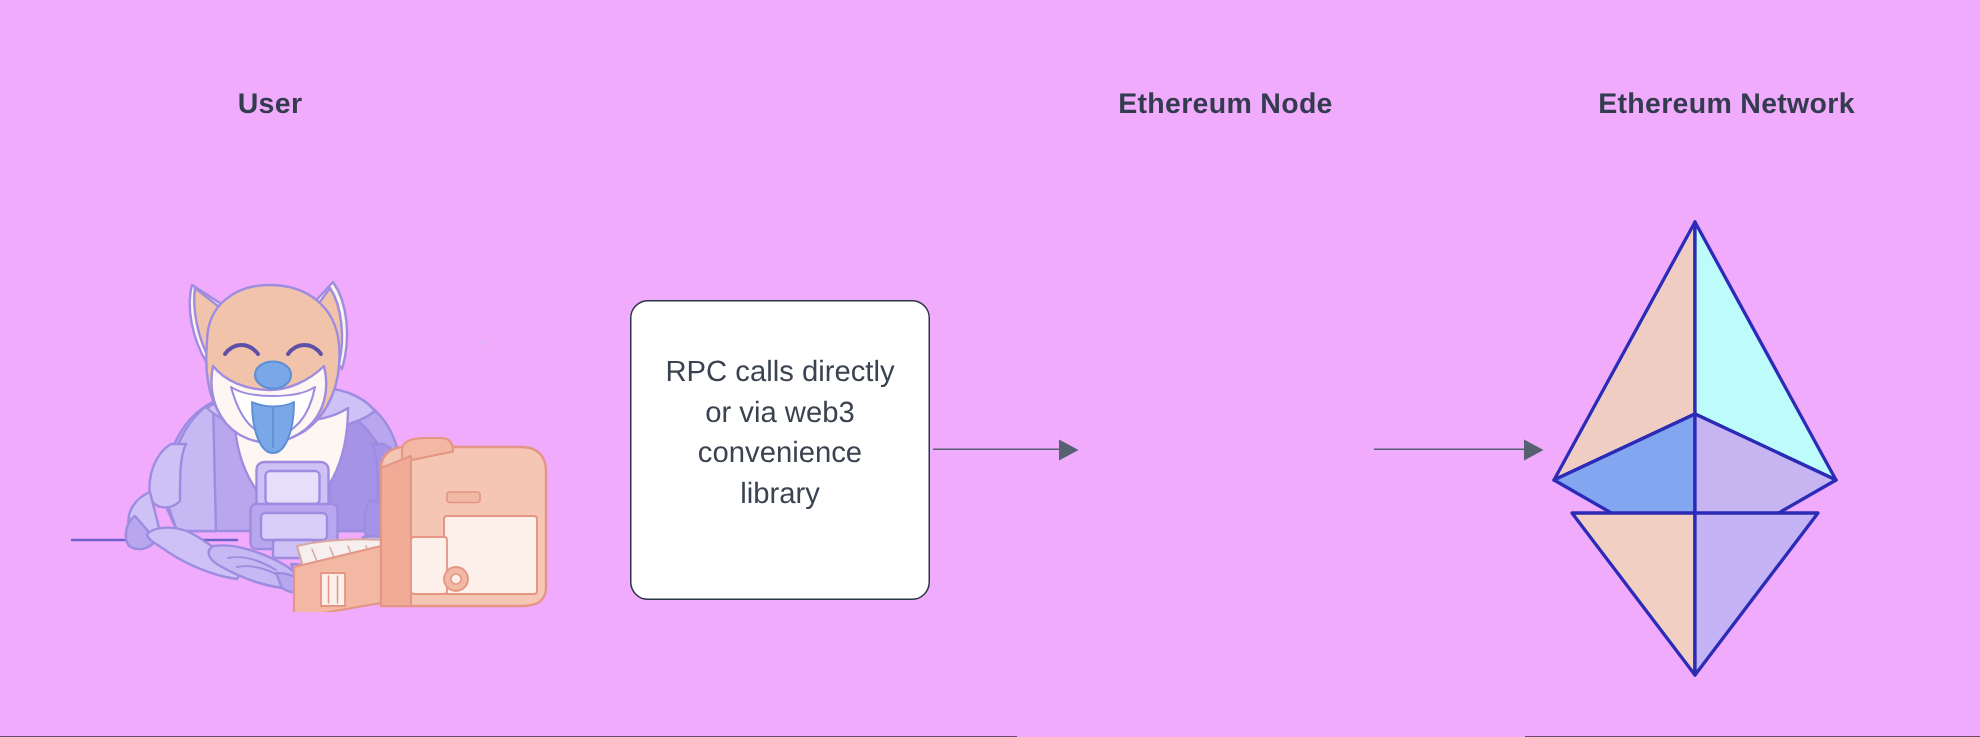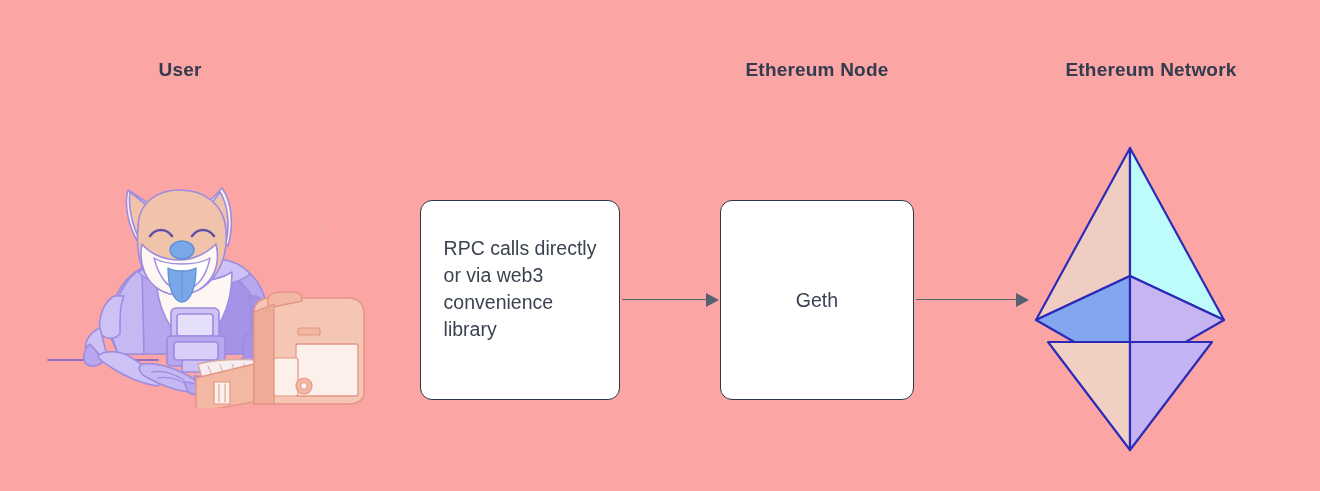--- a/index.html
+++ b/index.html
@@ -5,21 +5,21 @@
 <style>
   html, body {
     margin: 0;
     padding: 0;
     background: #000000;
   }
   #canvas {
     position: relative;
     width: 1320px;
     height: 491px;
-    background: #fca5a5;
+    background: #f0abfc;
     overflow: hidden;
     font-family: "Liberation Sans", sans-serif;
   }
 
   
   .col-heading {
     position: absolute;
     text-align: center;
     font-family: "Liberation Sans", sans-serif;
     font-weight: bold;
@@ -43,20 +43,21 @@
     box-sizing: border-box;
     display: flex;
     align-items: center;
     justify-content: center;
   }
   .proc-label {
     font-family: "Liberation Sans", sans-serif;
     font-size: 19.5px;
     line-height: 27px;
     color: #3b4250;
+    text-align: center;
     white-space: pre-line;
     padding: 0 10px;
   }
   #box-ui   { left: 420px; top: 200px; width: 200px; height: 200px; }
   #box-ui .proc-label { transform: translateY(-11px); }
   #box-node { left: 720px; top: 200px; width: 194px; height: 200px; }
 
   
   .arrow-line {
     position: absolute;
@@ -203,23 +204,20 @@
   <div class="proc-box" id="box-ui">
     <div class="proc-label">RPC calls directly
 or via web3
 convenience
 library</div>
   </div>
 
   <div class="arrow-line" id="arrow1-line"></div>
   <div class="arrow-head" id="arrow1-head"></div>
 
-  <div class="proc-box" id="box-node">
-    <div class="proc-label">Geth</div>
-  </div>
 
   <div class="arrow-line" id="arrow2-line"></div>
   <div class="arrow-head" id="arrow2-head"></div>
 
   <div id="eth-logo">
     <svg viewBox="0 0 196 310" width="196" height="310" xmlns="http://www.w3.org/2000/svg">
       <g stroke="#2b2bb8" stroke-width="2.2" stroke-linejoin="round">
 
         <polygon points="98,4 98,132 4,176" fill="#efcdc3"></polygon>
 

